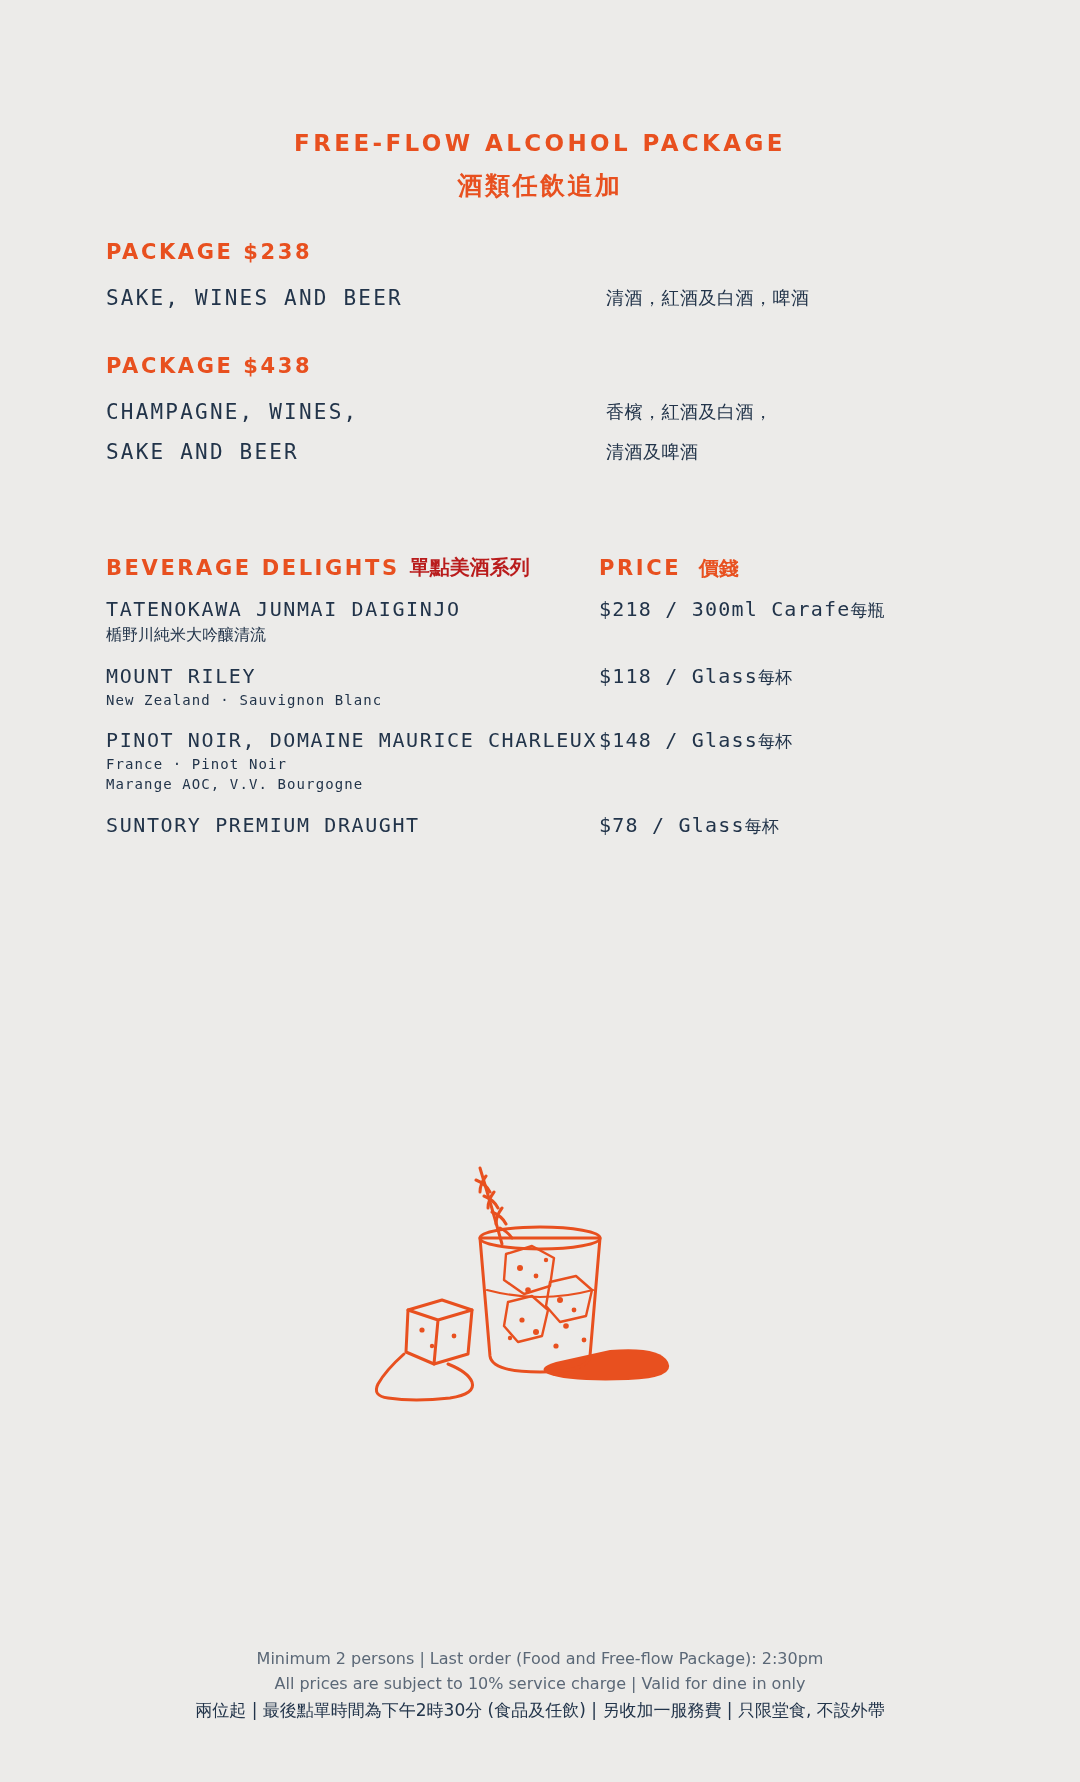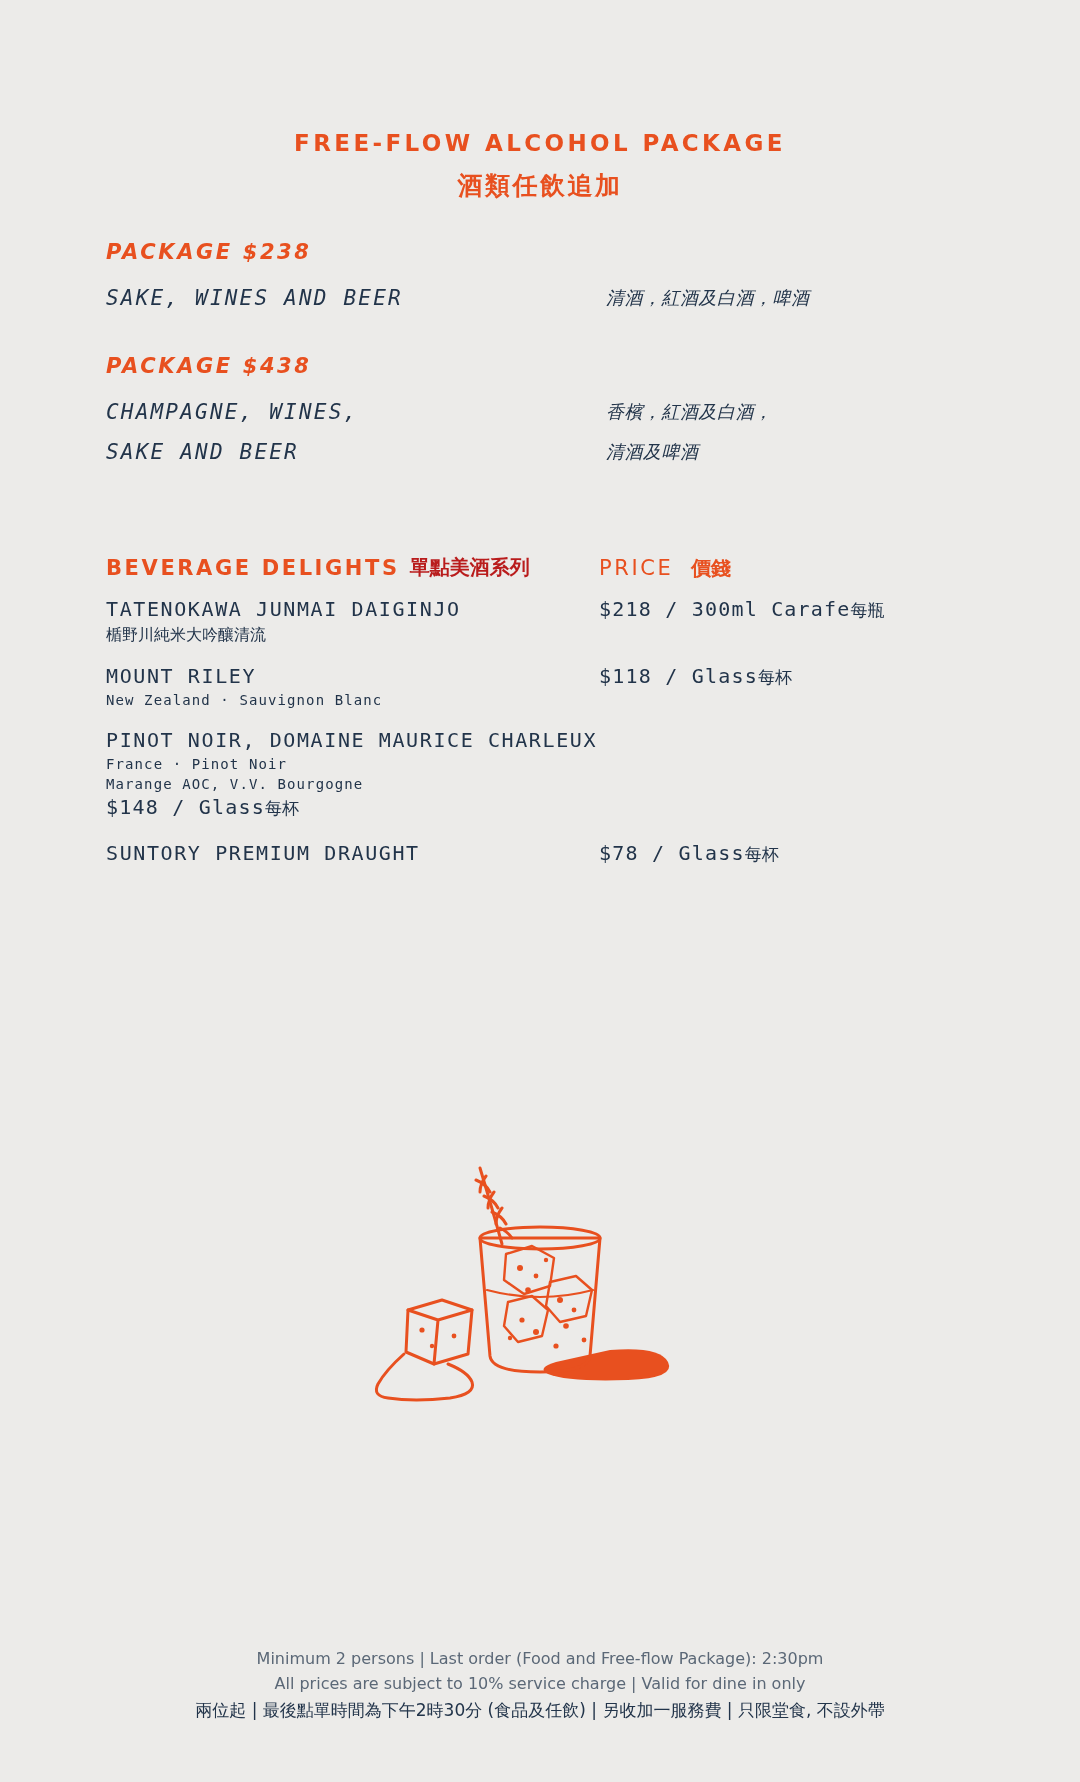--- a/index.html
+++ b/index.html
@@ -43,21 +43,21 @@
   }
 
   
   .content {
     position: absolute;
     left: 106px;
     right: 106px;
     top: 240px;
   }
 
-  .pkg-block { margin-bottom: 36px; font-style: italic; }
+  .pkg-block { margin-bottom: 36px; }
   .pkg-title {
     color: #e8501f;
     font-family: "DejaVu Sans", sans-serif;
     font-weight: bold;
     font-size: 21px;
     letter-spacing: 2.6px;
     margin-bottom: 14px;
   }
   .pkg-row {
     display: flex;
@@ -101,21 +101,21 @@
   .bev-head-zh {
     color: #b91c1c;
     font-family: "DejaVu Sans", sans-serif;
     font-weight: bold;
     font-size: 20px;
     margin-left: 10px;
   }
   .price-head-en {
     color: #e8501f;
     font-family: "DejaVu Sans", sans-serif;
-    font-weight: normal;
+    font-weight: bold;
     font-size: 21px;
     letter-spacing: 2.6px;
   }
   .price-head-zh {
     color: #e8501f;
     font-family: "DejaVu Sans", sans-serif;
     font-weight: bold;
     font-size: 20px;
     margin-left: 8px;
   }
@@ -247,21 +247,21 @@
     <div class="bev-row" style="margin-top:17px;">
       <div class="bev-left">
         <div class="bev-name">MOUNT RILEY</div>
         <div class="bev-sub">New Zealand · Sauvignon Blanc</div>
       </div>
       <div class="bev-price">
         <span>$118 / Glass</span><span class="zh">每杯</span>
       </div>
     </div>
 
-    <div class="bev-row" style="margin-top:17px;flex-direction:column;">
+    <div class="bev-row" style="margin-top:17px;">
       <div class="bev-left">
         <div class="bev-name">PINOT NOIR, DOMAINE MAURICE CHARLEUX</div>
         <div class="bev-sub">France · Pinot Noir</div>
         <div class="bev-sub">Marange AOC, V.V. Bourgogne</div>
       </div>
       <div class="bev-price">
         <span>$148 / Glass</span><span class="zh">每杯</span>
       </div>
     </div>
 

